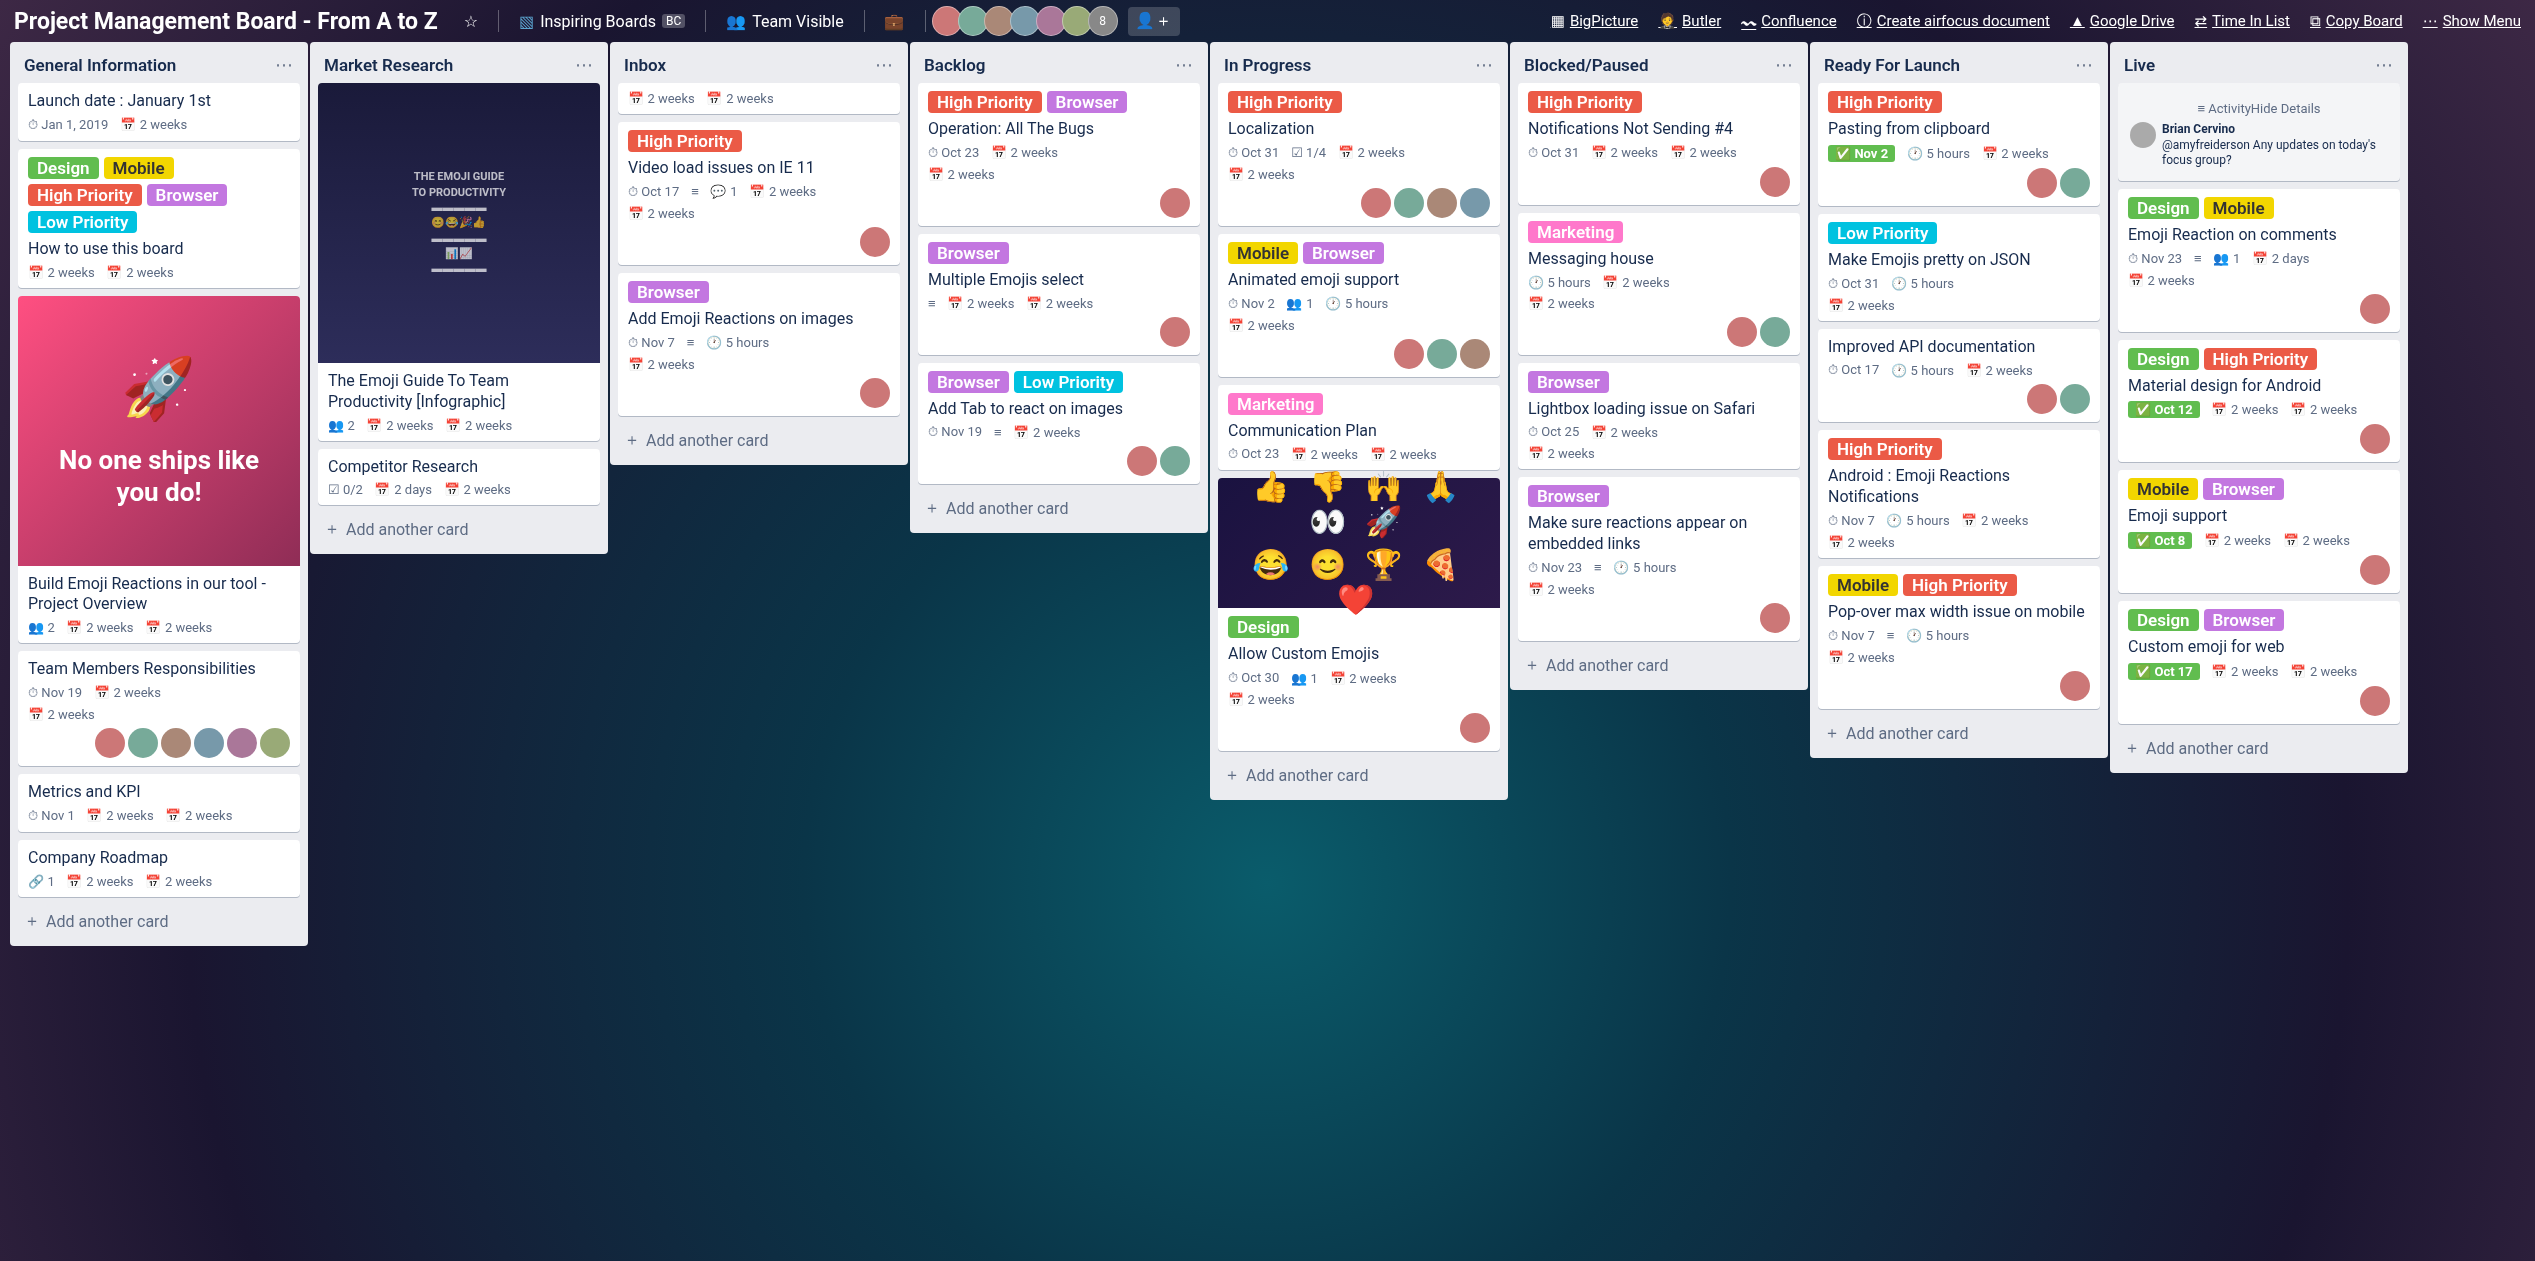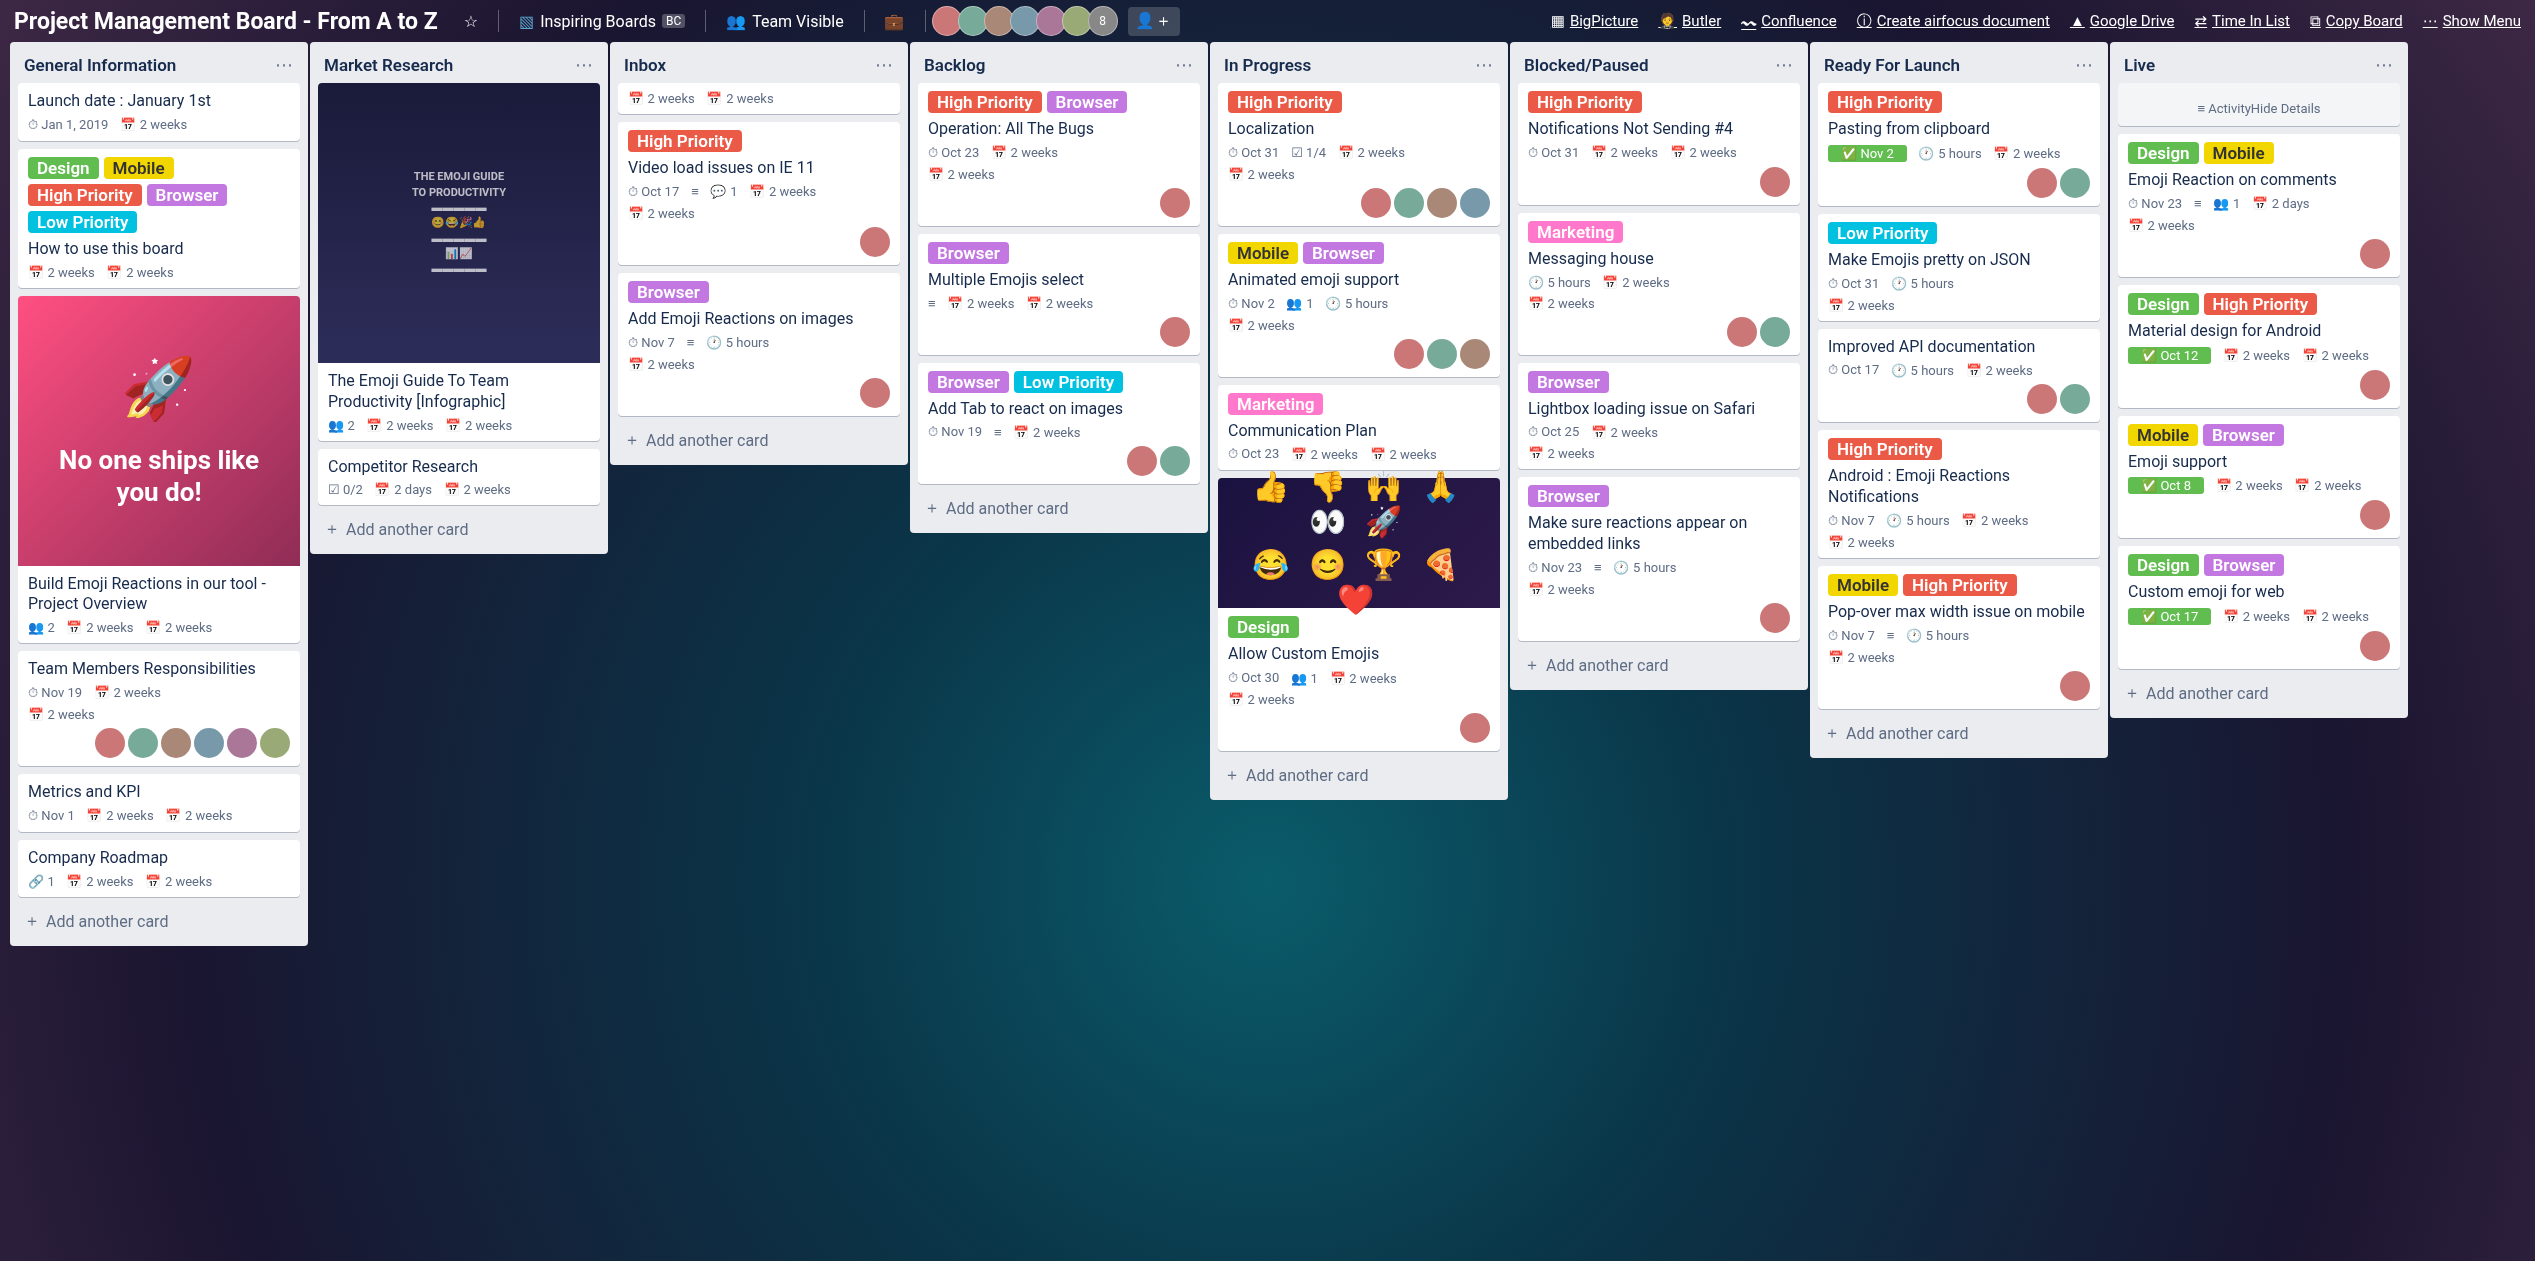--- a/index.html
+++ b/index.html
@@ -19,21 +19,21 @@
 .list-header { display:flex; align-items:center; justify-content:space-between; padding:4px 6px 8px 6px; }
 .list-title { font-size:17px; font-weight:600; color:#172b4d; }
 .list-menu { color:#6b778c; font-size:18px; letter-spacing:1px; cursor:pointer; }
 .card { background:#fff; border-radius:4px; box-shadow:0 1px 0 rgba(9,30,66,0.25); padding:8px 10px; margin-bottom:8px; cursor:pointer; }
 .card-title { font-size:16px; color:#172b4d; margin-bottom:5px; line-height:1.3; }
 .labels { display:flex; flex-wrap:wrap; gap:5px; margin-bottom:6px; }
 .label { font-size:17px; font-weight:600; color:#fff; padding:1px 9px; border-radius:4px; }
 .l-design{background:#61bd4f;} .l-mobile{background:#f2d600;color:#333;} .l-highpriority{background:#eb5a46;} .l-browser{background:#c377e0;} .l-lowpriority{background:#00c2e0;} .l-marketing{background:#ff78cb;}
 .badges { display:flex; flex-wrap:wrap; gap:12px; align-items:center; font-size:13px; color:#5e6c84; }
 .badge { display:inline-flex; align-items:center; gap:4px; }
-.badge.due-green{ background:#61bd4f; color:#fff; padding:1px 13px; border-radius:3px; }
+.badge.due-green{ background:#61bd4f; color:#fff; padding:1px 7px; border-radius:3px;font-weight:bold; }
 .badge-row2 { margin-top:6px; }
 .members { display:flex; justify-content:flex-end; gap:3px; margin-top:6px; }
 .member { width:30px; height:30px; border-radius:50%; background:#999; }
 .add-card { color:#5e6c84; font-size:16px; padding:6px; cursor:pointer; display:flex; align-items:center; gap:6px; }
 .card-cover { width:100%; height:auto; border-radius:4px 4px 0 0; margin:-8px -10px 8px -10px; width:calc(100% + 20px); background:linear-gradient(135deg,#ff4f81,#8f2d56); display:flex; align-items:center; justify-content:center; color:#fff; font-weight:700; text-align:center; padding:30px 20px; }
 .cover-rocket { height:270px; flex-direction:column; gap:20px; font-size:26px; line-height:1.2;}
 .cover-rocket .rk { font-size:60px; }
 .cover-emojis { height:130px; background:linear-gradient(135deg,#1a1240,#2d1a4a); font-size:30px; letter-spacing:6px; flex-direction:column; gap:8px;}
 .cover-info { height:280px; background:linear-gradient(180deg,#1a1a3a,#2d2d5a); }
 .activity-card { background:#f4f5f7; font-size:11px; color:#172b4d; }
@@ -564,20 +564,24 @@
     <div class="list">
       <div class="list-header">
         <div class="list-title">Live</div>
         <div class="list-menu">⋯</div>
       </div>
       <div class="card activity-card">
         <div class="ahdr">
           <span>≡ Activity</span>
           <span>Hide Details</span>
         </div>
+        <div class="acomment">
+          <div class="av"></div>
+          <div class="txt"><span class="name">Brian Cervino</span><br>@amyfreiderson Any updates on today's focus group?</div>
+        </div>
       </div>
       <div class="card">
         <div class="labels">
           <span class="label l-design">Design</span>
           <span class="label l-mobile">Mobile</span>
         </div>
         <div class="card-title">Emoji Reaction on comments</div>
         <div class="badges">
           <span class="badge">⏱ Nov 23</span>
           <span class="badge">≡</span>

